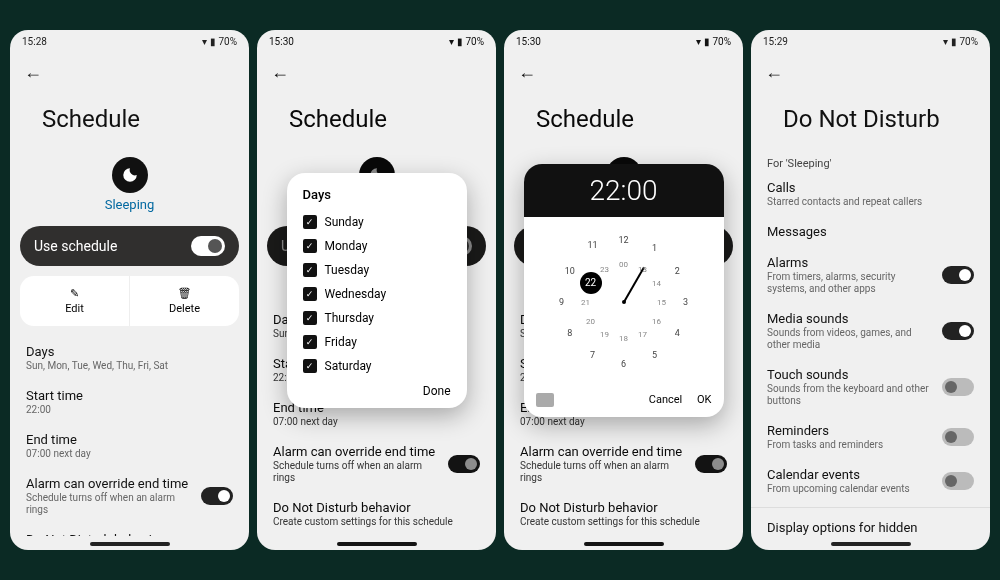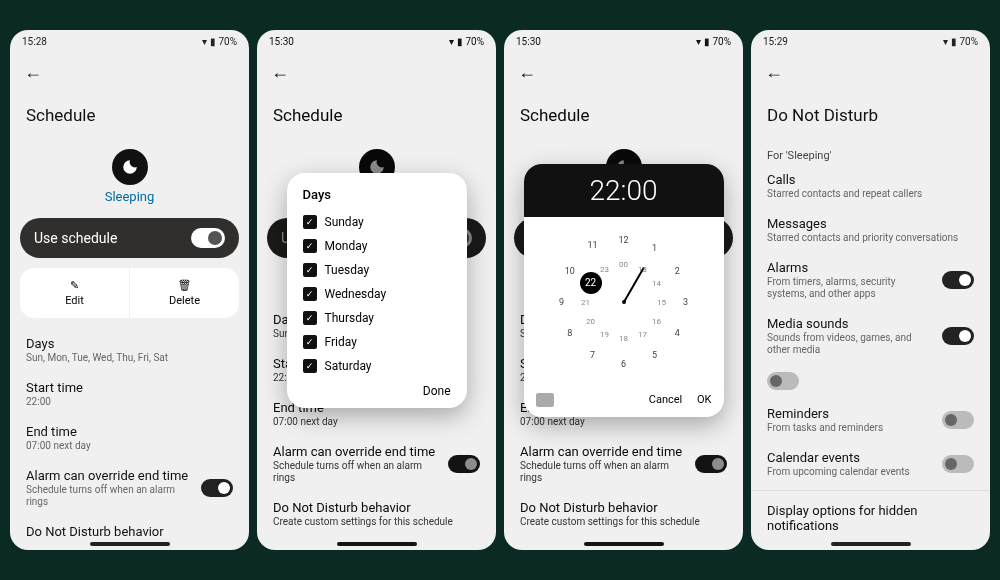--- a/index.html
+++ b/index.html
@@ -2,21 +2,21 @@
 <html><head>
 <meta charset="utf-8">
 <style>
   * { margin: 0; padding: 0; box-sizing: border-box; font-family: -apple-system, BlinkMacSystemFont, "Segoe UI", Roboto, sans-serif; }
   body { background: #0b2a24; width: 1000px; height: 580px; overflow: hidden; display: flex; gap: 8px; padding: 30px 10px; }
   .phone { flex: 1; background: #f0f0f0; border-radius: 18px; position: relative; overflow: hidden; display: flex; flex-direction: column; }
   .phone.dimmed .bgcontent { filter: brightness(0.55); }
   .statusbar { display: flex; justify-content: space-between; align-items: center; padding: 6px 12px; font-size: 10px; color: #222; }
   .statusbar .right { display: flex; align-items: center; gap: 3px; }
   .back { padding: 8px 14px; font-size: 18px; color: #222; cursor: pointer; }
-  .title { font-size: 17px; font-weight: 400; padding: 14px 16px 18px; color: #111; }
+  .title { font-size: 24px; font-weight: 400; padding: 14px 16px 18px; color: #111; margin-left: 16px; }
   .content { flex: 1; overflow: hidden; }
   .center-icon { width: 36px; height: 36px; border-radius: 50%; background: #111; margin: 6px auto 4px; display: flex; align-items: center; justify-content: center; color: #fff; }
   .center-label { text-align: center; font-size: 13px; color: #0369a1; margin-bottom: 14px; }
   .pill { margin: 0 10px 10px; background: #302f2e; border-radius: 24px; height: 40px; display: flex; align-items: center; padding: 0 14px; color: #fff; font-size: 14px; justify-content: space-between; }
   .switch { width: 34px; height: 20px; border-radius: 10px; background: #fff; position: relative; }
   .switch::after { content:""; position: absolute; width: 14px; height: 14px; border-radius: 50%; background: #555; top: 3px; right: 3px; }
   .btnrow { margin: 0 10px 10px; background: #fff; border-radius: 14px; height: 50px; display: flex; }
   .btnrow .btn { flex: 1; display: flex; flex-direction: column; align-items: center; justify-content: center; font-size: 11px; gap: 2px; cursor: pointer; }
   .btnrow .btn:first-child { border-right: 1px solid #eee; }
   .setting { padding: 8px 16px; }
@@ -303,38 +303,41 @@
     <div id="dnd-list">
         <div class="setting">
           <div class="text">
             <div class="label">Calls</div>
             <div class="sub">Starred contacts and repeat callers</div>
           </div>
         </div>
         <div class="setting">
           <div class="text">
             <div class="label">Messages</div>
-            <div class="sub">Starred contacts and priority conversations</div>
           </div>
         </div>
         <div class="setting withswitch">
           <div class="text">
             <div class="label">Alarms</div>
             <div class="sub">From timers, alarms, security systems, and other apps</div>
           </div>
           <div class="miniswitch"></div>
         </div>
         <div class="setting withswitch">
           <div class="text">
             <div class="label">Media sounds</div>
             <div class="sub">Sounds from videos, games, and other media</div>
           </div>
           <div class="miniswitch"></div>
         </div>
         <div class="setting withswitch">
+          <div class="text">
+            <div class="label">Touch sounds</div>
+            <div class="sub">Sounds from the keyboard and other buttons</div>
+          </div>
           <div class="miniswitch off"></div>
         </div>
         <div class="setting withswitch">
           <div class="text">
             <div class="label">Reminders</div>
             <div class="sub">From tasks and reminders</div>
           </div>
           <div class="miniswitch off"></div>
         </div>
         <div class="setting withswitch">

